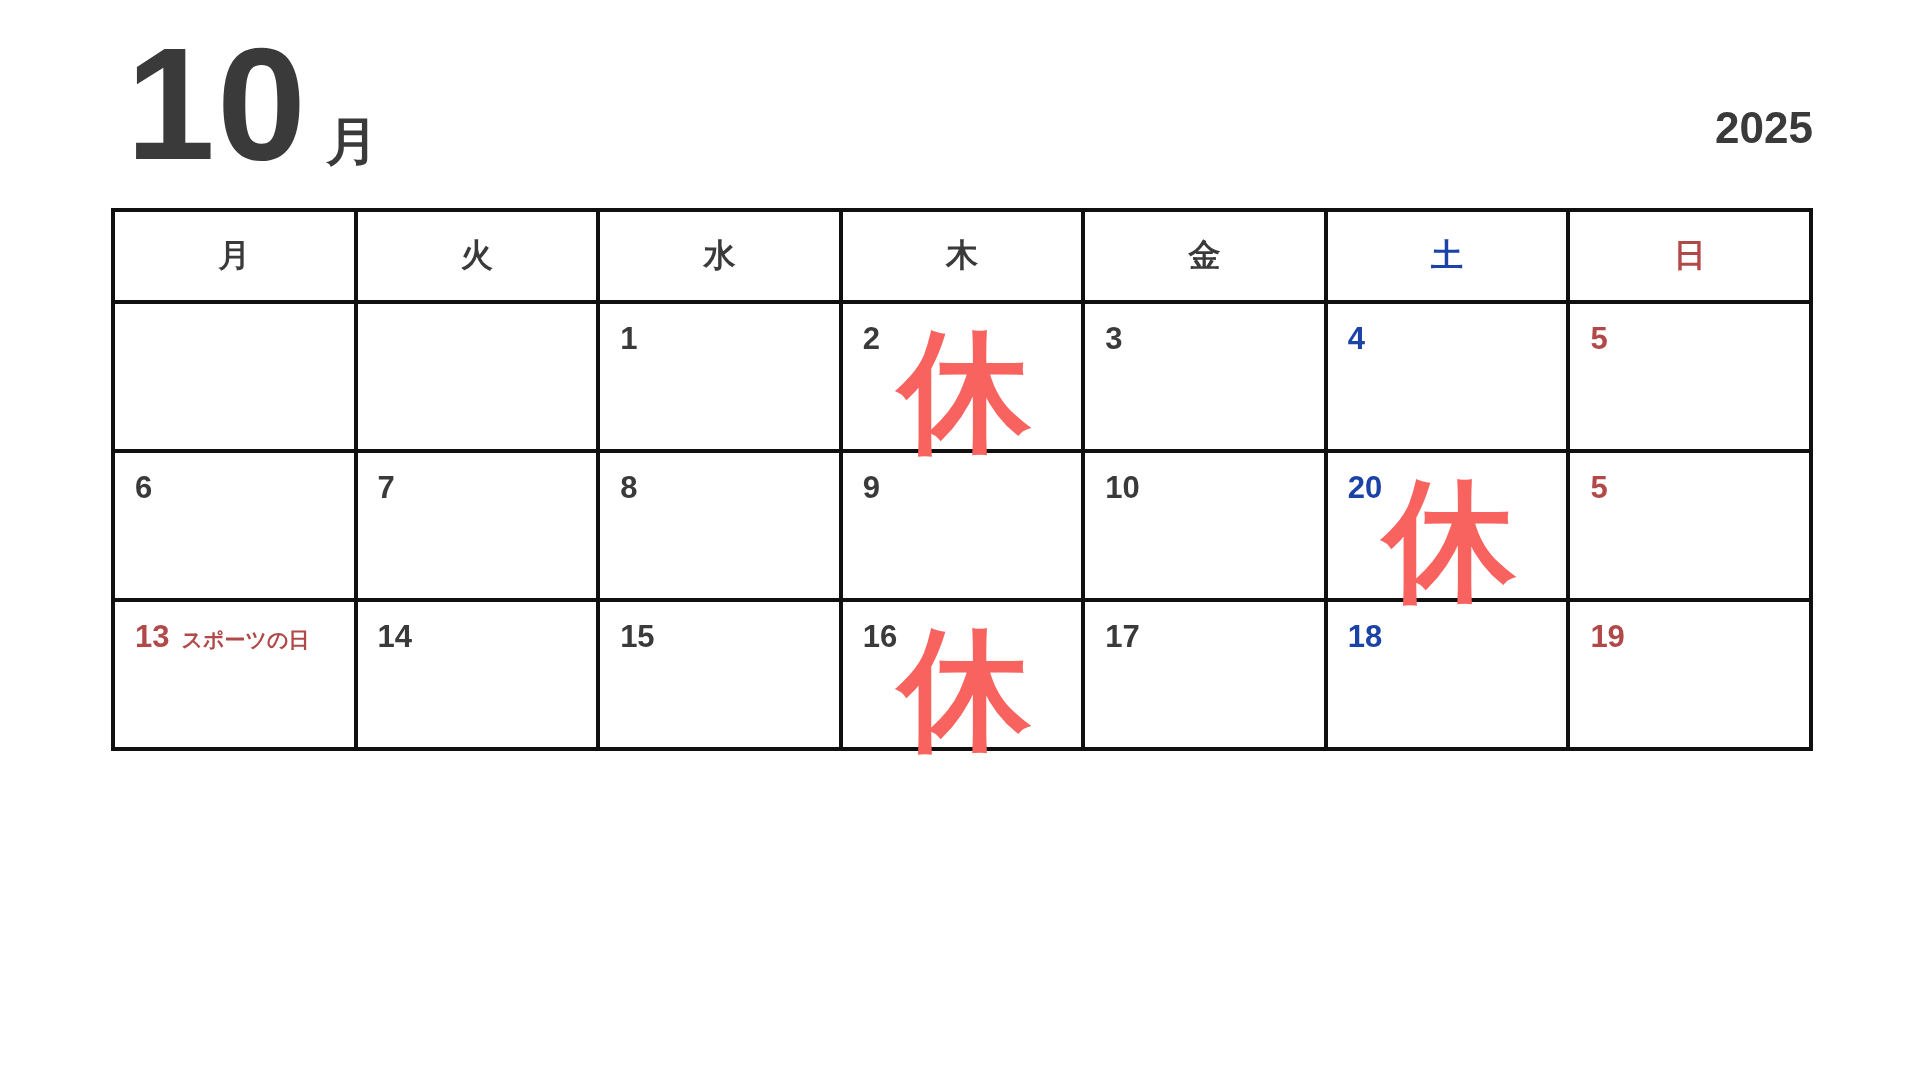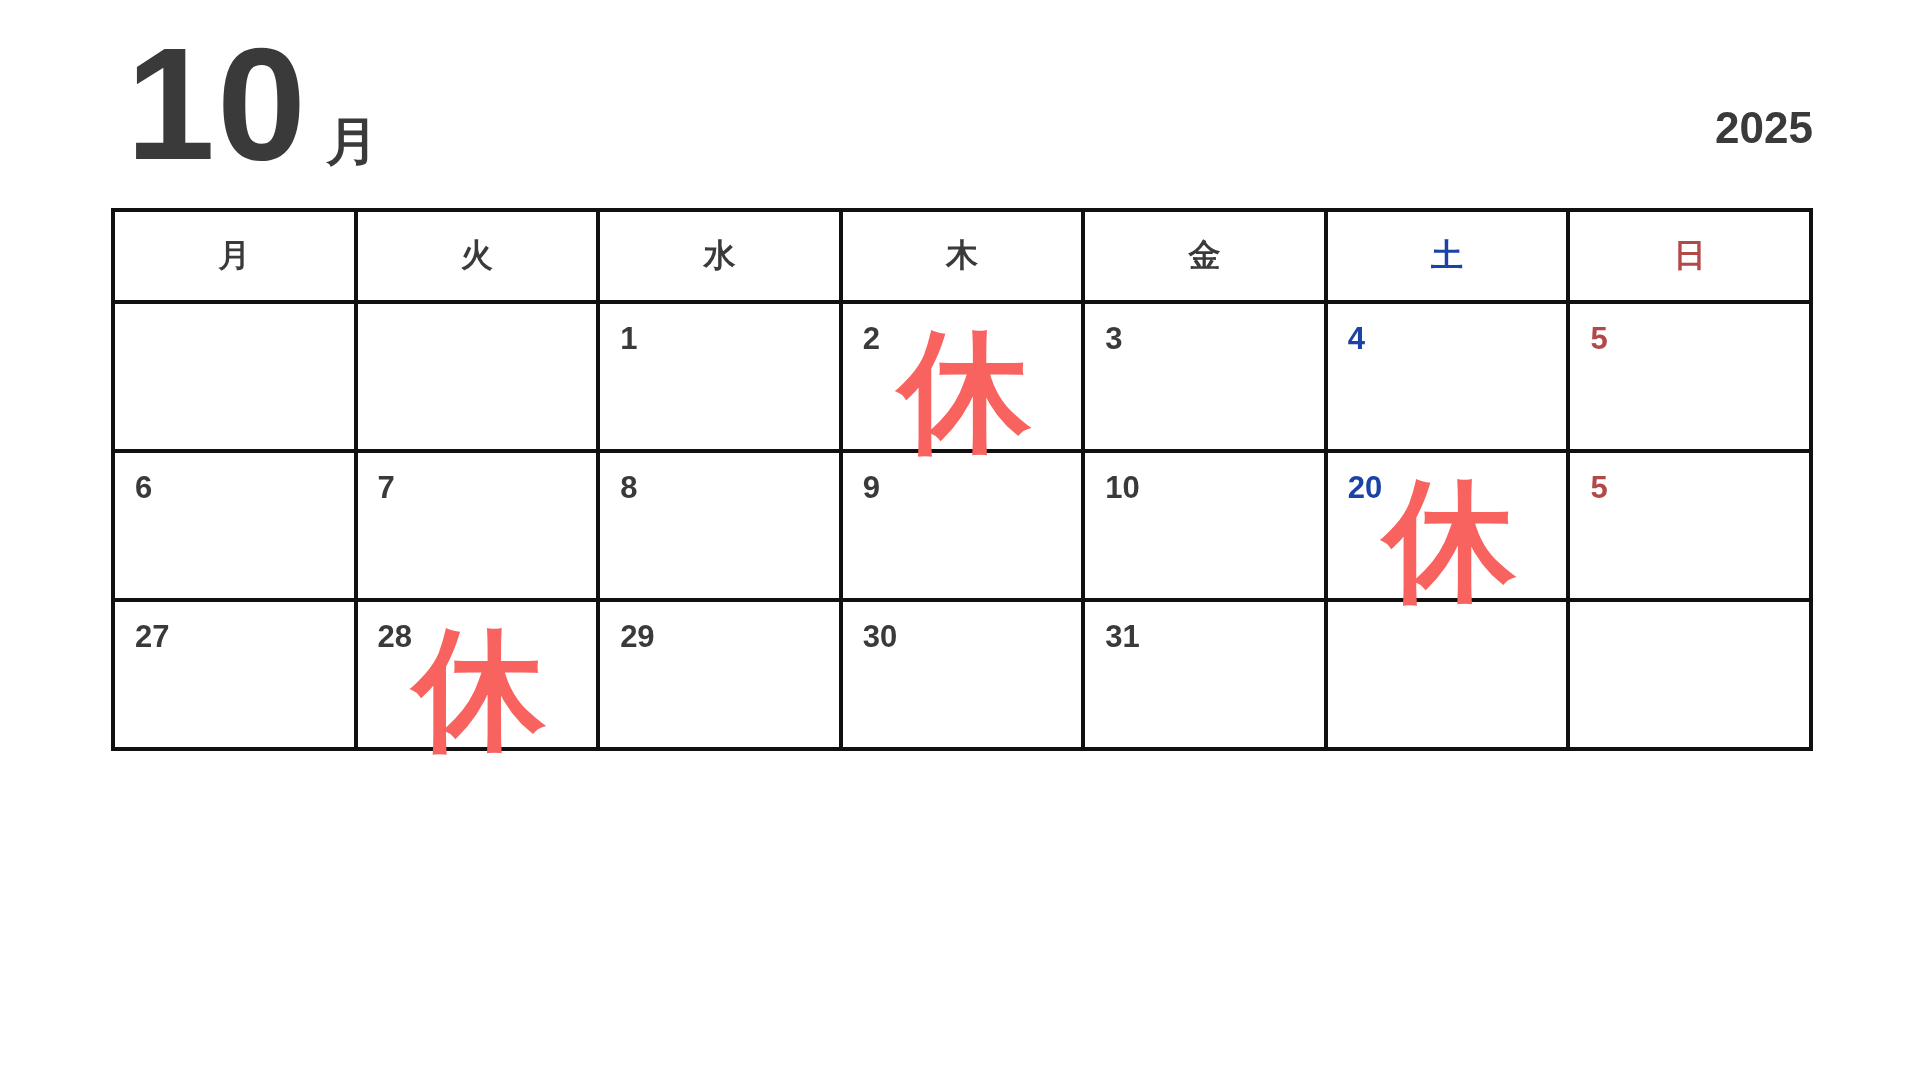--- a/index.html
+++ b/index.html
@@ -107,24 +107,24 @@
         <tr>
           <td class="weekday"><span class="day-num">6</span></td>
           <td class="weekday"><span class="day-num">7</span></td>
           <td class="weekday"><span class="day-num">8</span></td>
           <td class="weekday"><span class="day-num">9</span></td>
           <td class="weekday"><span class="day-num">10</span></td>
           <td class="saturday"><span class="day-num">20</span><span class="rest-mark">休</span></td>
           <td class="sunday"><span class="day-num">5</span></td>
         </tr>
         <tr>
-          <td class="weekday"><span class="day-num">27</span></td>
-          <td class="weekday"><span class="day-num">28</span><span class="rest-mark">休</span></td>
-          <td class="weekday"><span class="day-num">29</span></td>
-          <td class="weekday"><span class="day-num">30</span></td>
-          <td class="weekday"><span class="day-num">31</span></td>
-          <td class="weekday"><span class="day-num"></span></td>
-          <td class="weekday"><span class="day-num"></span></td>
+          <td class="holiday"><span class="day-num">13</span><span class="holiday-name">スポーツの日</span></td>
+          <td class="weekday"><span class="day-num">14</span></td>
+          <td class="weekday"><span class="day-num">15</span></td>
+          <td class="weekday"><span class="day-num">16</span><span class="rest-mark">休</span></td>
+          <td class="weekday"><span class="day-num">17</span></td>
+          <td class="saturday"><span class="day-num">18</span></td>
+          <td class="sunday"><span class="day-num">19</span></td>
         </tr>
       </tbody>
   </table>
 
 </div>
 
 </body></html>

